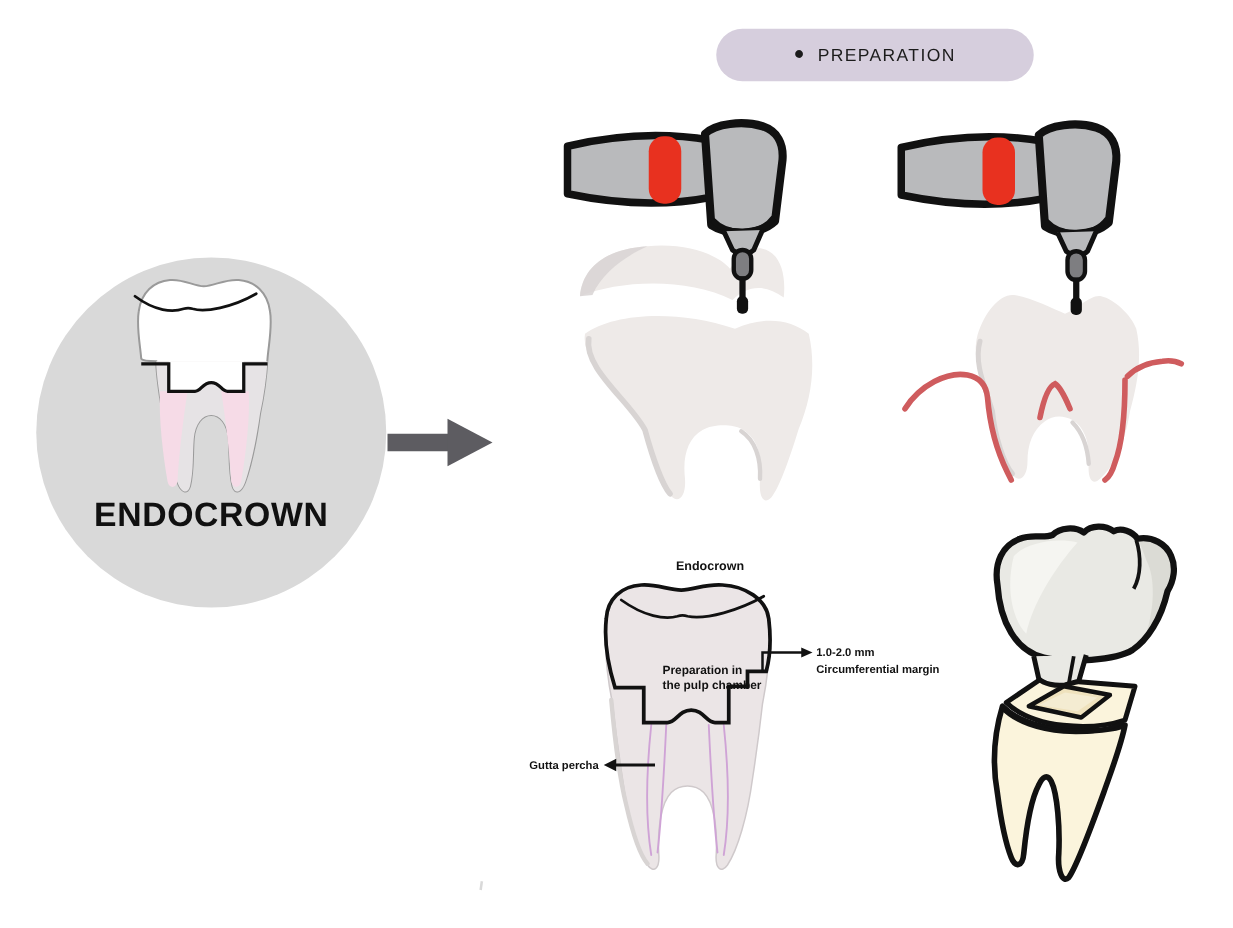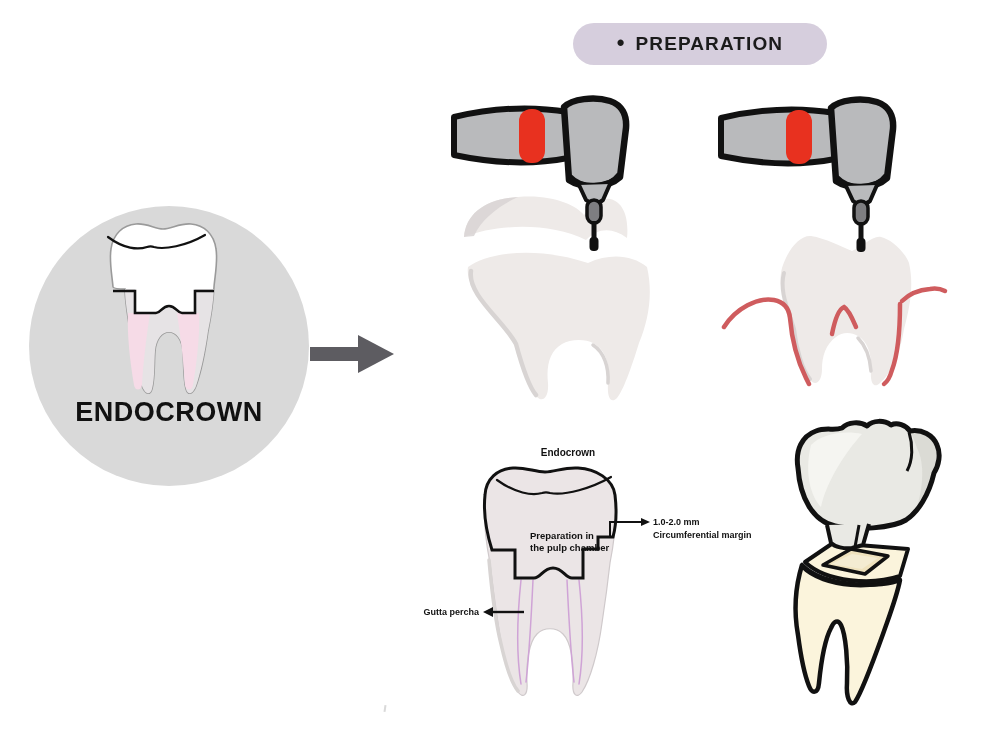--- a/index.html
+++ b/index.html
@@ -2,21 +2,21 @@
 <html style="--background: #ffffff; --badge-bg: #d6cedd; --badge-text: #1b1b1b; --circle-bg: #d9d9d9; --ink: #111111; --outline-gray: #9a9a9a; --arrow: #5d5c61; --handpiece-gray: #b9babc; --handpiece-red: #e8311f; --bur-gray: #7e7e81; --tooth-beige: #eeeae8; --tooth-shadow: #d8d4d3; --gum-red: #cf5c5e; --root-gray: #e6e3e5; --canal-pink: #f6dbe7; --canal-line: #cfa3d6; --diagram-fill: #ebe5e6; --crown-gray: #e9e9e4; --crown-highlight: #f5f5f1; --crown-shade: #d9d9d3; --cream: #fbf4dc; --cream-cavity: #efe2bd;"><head>
 <meta charset="utf-8">
 <style>
   html,body{margin:0;padding:0;}
   body{width:986px;height:742px;position:relative;background:var(--background,#fff);
        font-family:"Liberation Sans",sans-serif;overflow:hidden;}
   .panel{position:absolute;}
   .badge{position:absolute;left:573px;top:23px;width:254px;height:42px;border-radius:21px;
          background:var(--badge-bg);display:flex;align-items:center;justify-content:center;gap:11px;}
   .badge-bullet{font-size:22px;font-weight:700;color:var(--badge-text);line-height:1;margin-top:-3px;}
-  .badge-label{font-size:19px;font-weight:700;letter-spacing:1.1px;color:var(--badge-text);}
+  .badge-label{font-size:14px;font-weight:400;letter-spacing:1.1px;color:var(--badge-text);}
   svg text{font-family:"Liberation Sans",sans-serif;font-weight:700;fill:var(--ink);}
   .f-gray{fill:var(--handpiece-gray);} .f-red{fill:var(--handpiece-red);} .f-bur{fill:var(--bur-gray);}
   .f-ink{fill:var(--ink);} .f-beige{fill:var(--tooth-beige);} .f-shadow{fill:var(--tooth-shadow);}
   .f-white{fill:#ffffff;} .f-root{fill:var(--root-gray);} .f-canal{fill:var(--canal-pink);}
   .f-diagram{fill:var(--diagram-fill);} .f-crown{fill:var(--crown-gray);} .f-cream{fill:var(--cream);}
   .f-cavity{fill:var(--cream-cavity);} .f-circle{fill:var(--circle-bg);} .f-arrow{fill:var(--arrow);}
   .s-ink{stroke:var(--ink);} .s-gum{stroke:var(--gum-red);} .s-shadow{stroke:var(--tooth-shadow);}
   .s-canal{stroke:var(--canal-line);} .s-soft{stroke:var(--outline-gray);}
   .none{fill:none;}
   .stray{position:absolute;left:384px;top:705px;width:2px;height:7px;background:#cfcfcf;

